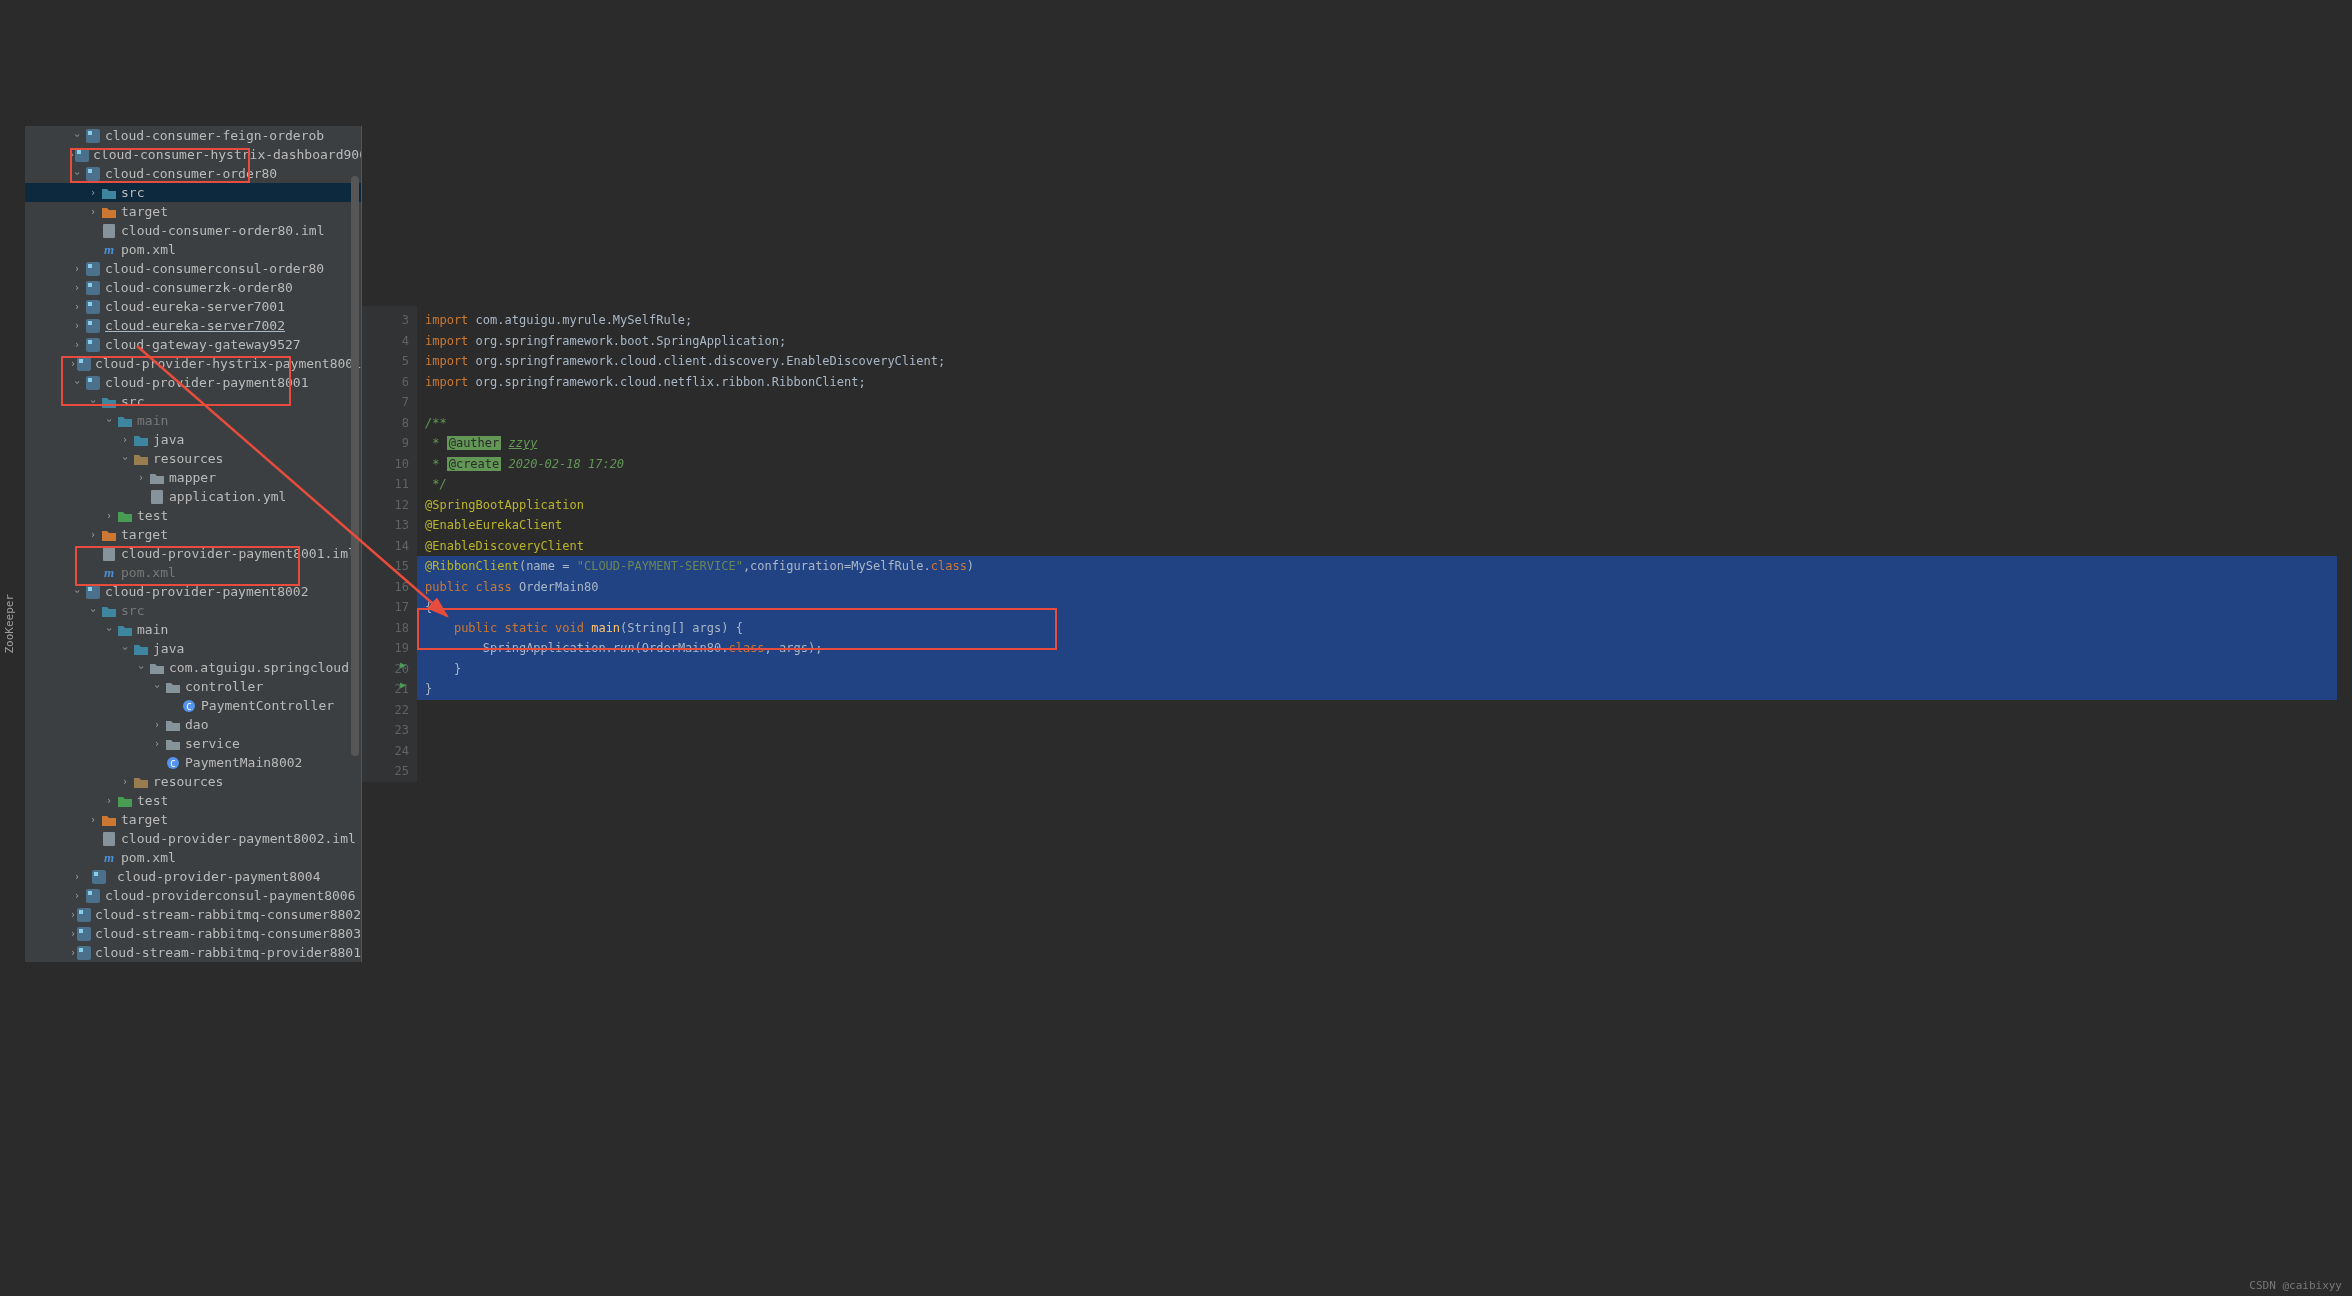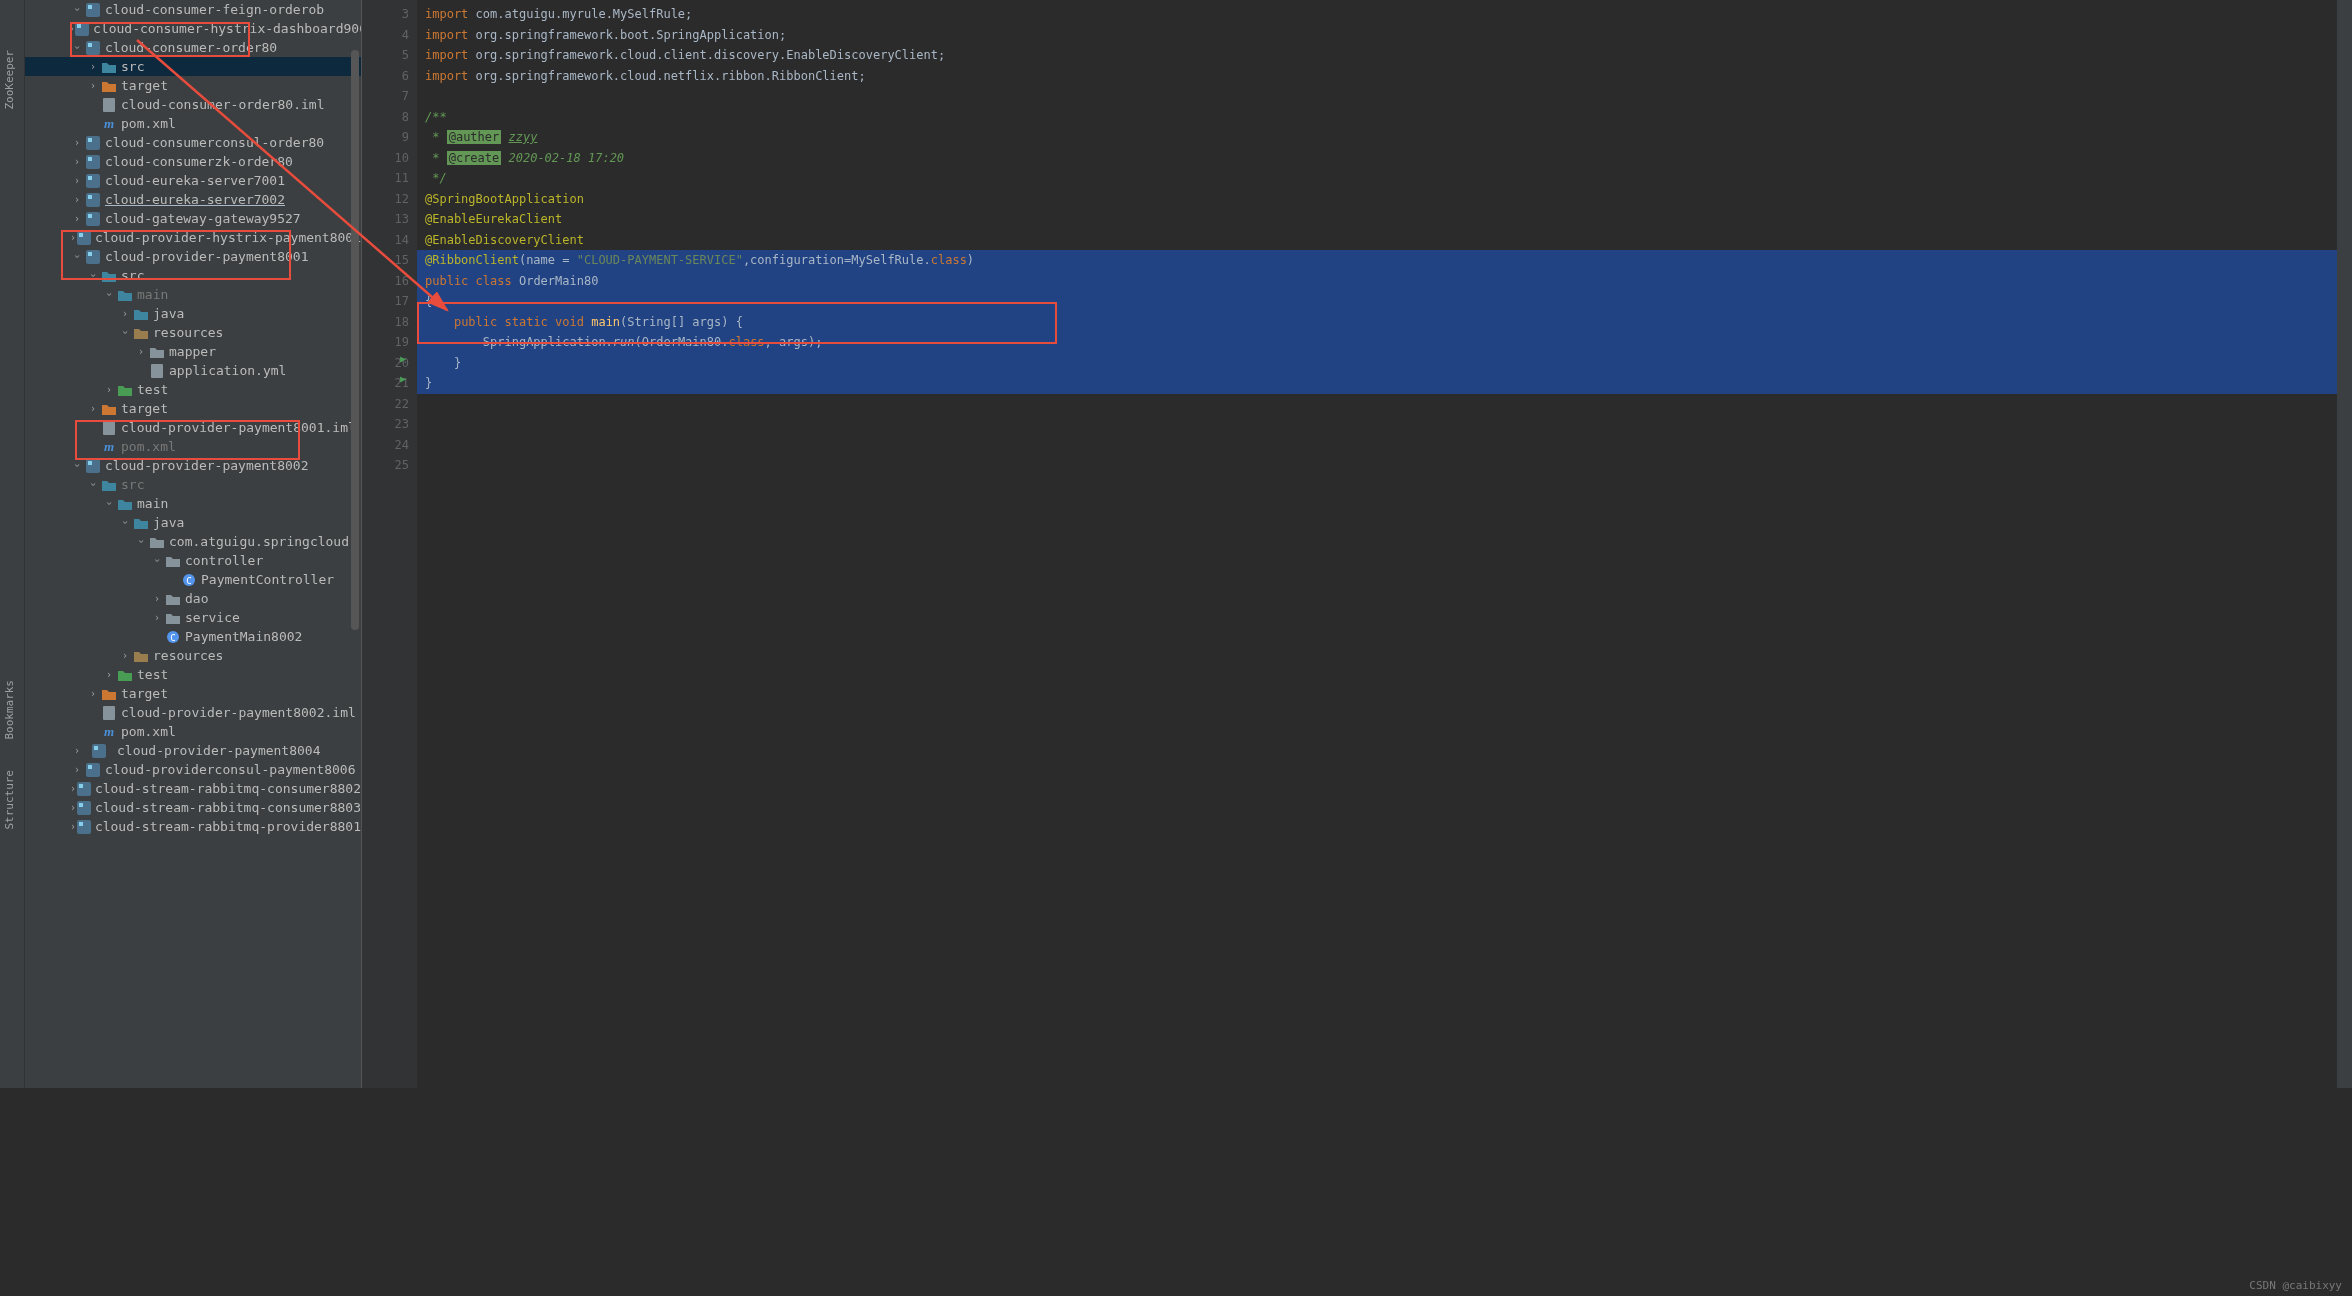--- a/index.html
+++ b/index.html
@@ -1,17 +1,17 @@
 <!DOCTYPE html>
 <html><head>
 <meta charset="utf-8">
 <style>
 * { margin:0; padding:0; box-sizing:border-box; }
 body { font-family:'Consolas','Monaco',monospace; background:#2b2b2b; color:#a9b7c6; font-size:13px; overflow:hidden; }
-.app { display:flex; width:2352px; height:1088px; }
+.app { display:flex; width:2352px; height:1088px;align-items:center; }
 .left-strip { width:25px; background:#3c3f41; border-right:1px solid #323232; position:relative; }
 .vtab { position:absolute; left:3px; writing-mode:vertical-rl; transform:rotate(180deg); font-size:11px; color:#9da0a2; }
 .tree-panel { width:337px; background:#3c3f41; border-right:1px solid #555; overflow:hidden; position:relative; }
 .tree { padding-top:0; }
 .tree-row { display:flex; align-items:center; height:19px; white-space:nowrap; cursor:pointer; }
 .tree-row.selected { background:#0d293e; }
 .arrow { width:16px; text-align:center; color:#9da0a2; font-size:10px; }
 .arrow::before { content:"›"; display:inline-block; }
 .arrow.open::before { transform:rotate(90deg); }
 .ic { width:16px; height:16px; display:inline-flex; align-items:center; justify-content:center; margin-right:4px; }

